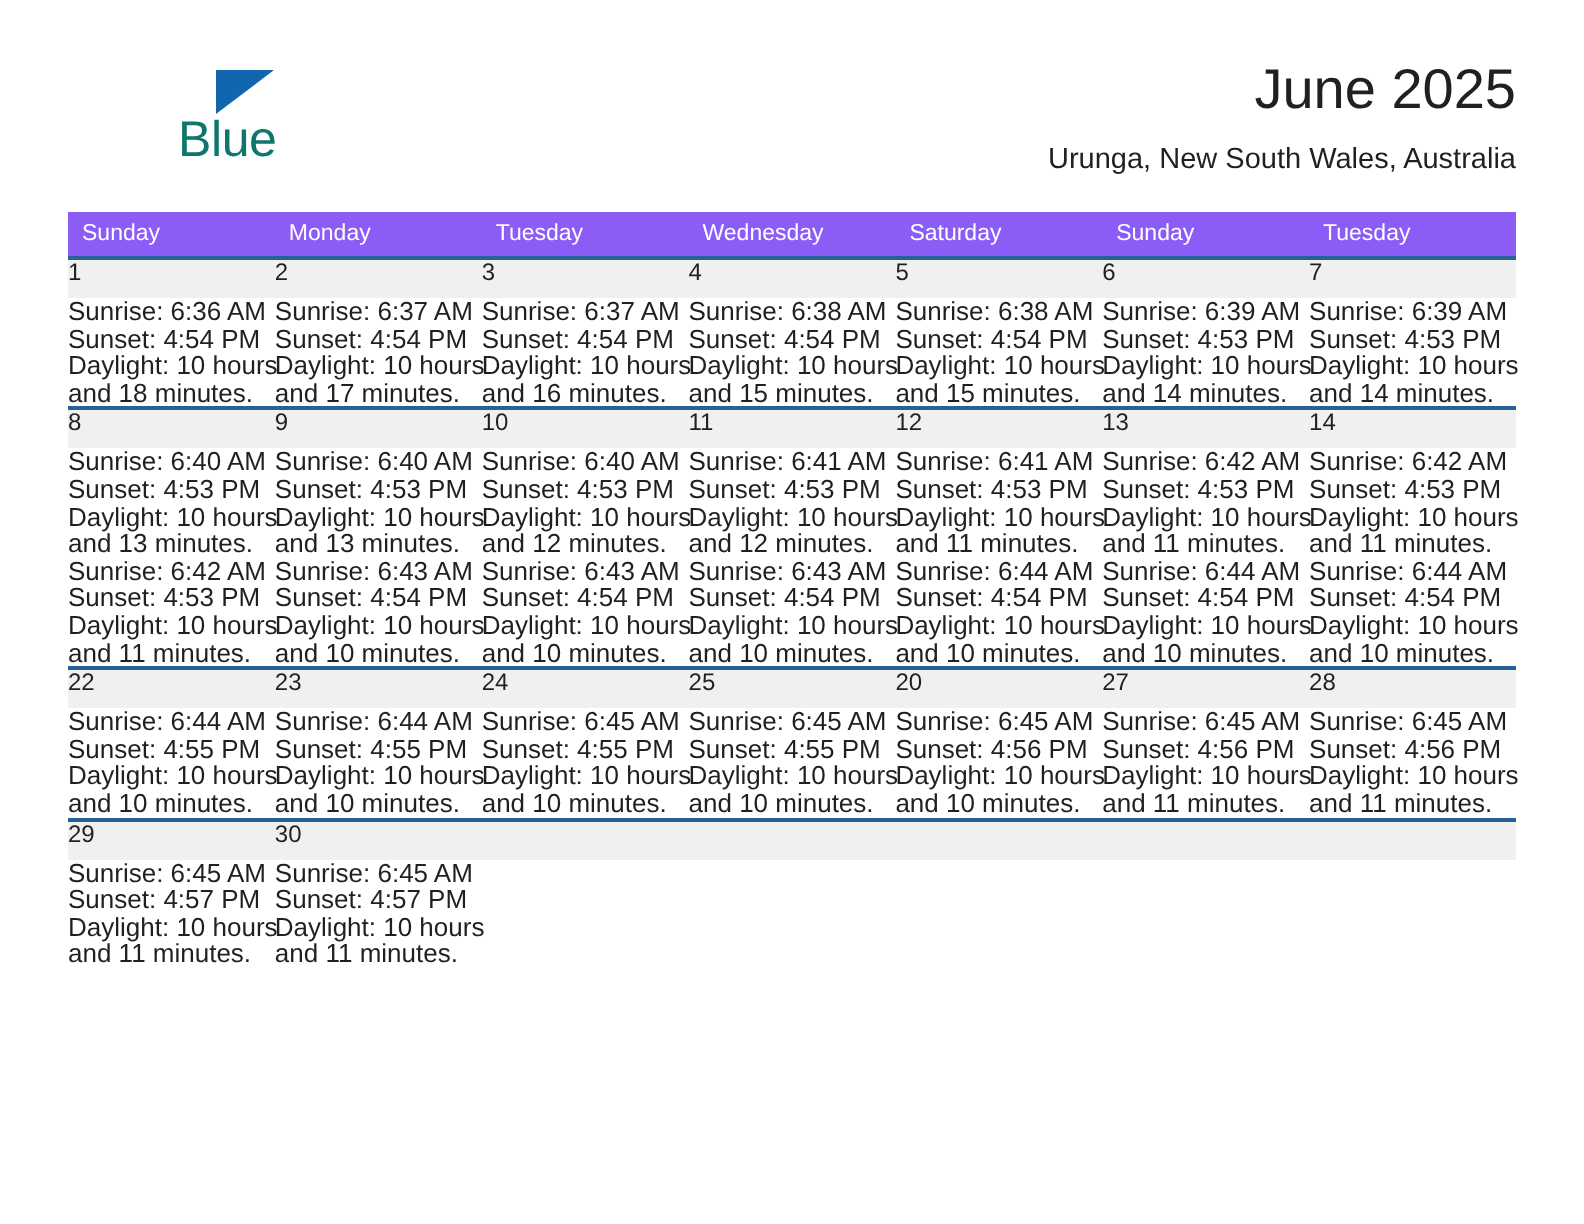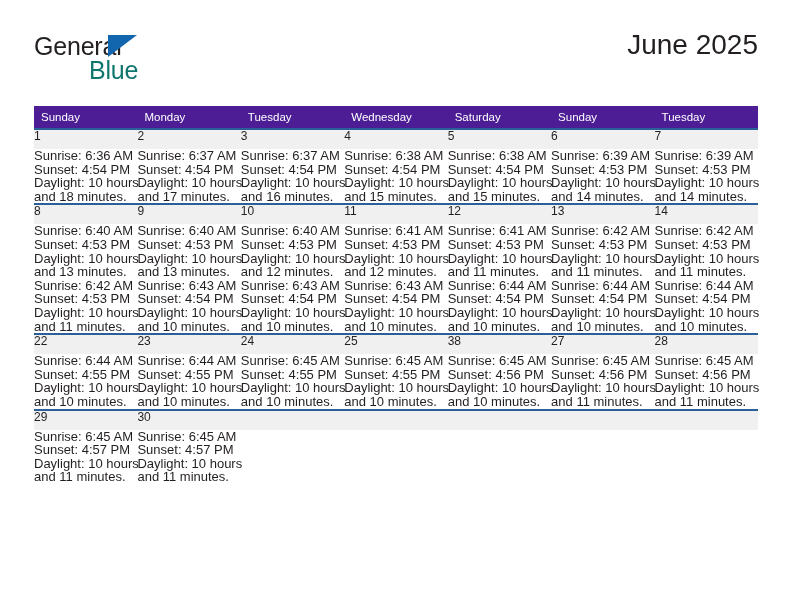--- a/index.html
+++ b/index.html
@@ -86,21 +86,21 @@
   
   .calendar {
     position: absolute;
     left: 34px;
     top: 106px;
     width: 724px;
     border-collapse: collapse;
     table-layout: fixed;
   }
   .calendar th {
-    background: #4c1d95;
+    background: #8b5cf6;
     color: #ffffff;
     font-size: 11.5px;
     font-weight: normal;
     text-align: left;
     padding: 5px 0 5px 7px;
     height: 19px;
     box-sizing: border-box;
   }
   .calendar td {
     vertical-align: top;
@@ -135,27 +135,27 @@
   }
 </style>
 </head>
 <body>
 
 <div class="page">
 
   <div class="header">
 
     <div class="brand">
-      <span class="brand-general">General</span>
       <span class="brand-triangle"></span>
       <span class="brand-blue">Blue</span>
     </div>
 
     <div class="title-block">
       <div class="cal-title">June 2025</div>
+      <div class="cal-location">Urunga, New South Wales, Australia</div>
     </div>
 
   </div>
 
   <table class="calendar">
     <thead>
       <tr id="weekday-header-row">
           <th>Sunday</th>
           <th>Monday</th>
           <th>Tuesday</th>
@@ -314,21 +314,21 @@
             <div>Sunset: 4:54 PM</div>
             <div>Daylight: 10 hours</div>
             <div>and 10 minutes.</div>
           </td>
         </tr>
         <tr class="week-row">
           <td class="daynum">22</td>
           <td class="daynum">23</td>
           <td class="daynum">24</td>
           <td class="daynum">25</td>
-          <td class="daynum">38</td>
+          <td class="daynum">20</td>
           <td class="daynum">27</td>
           <td class="daynum">28</td>
         </tr>
         <tr>
           <td class="dayinfo">
             <div>Sunrise: 6:44 AM</div>
             <div>Sunset: 4:55 PM</div>
             <div>Daylight: 10 hours</div>
             <div>and 10 minutes.</div>
           </td>

